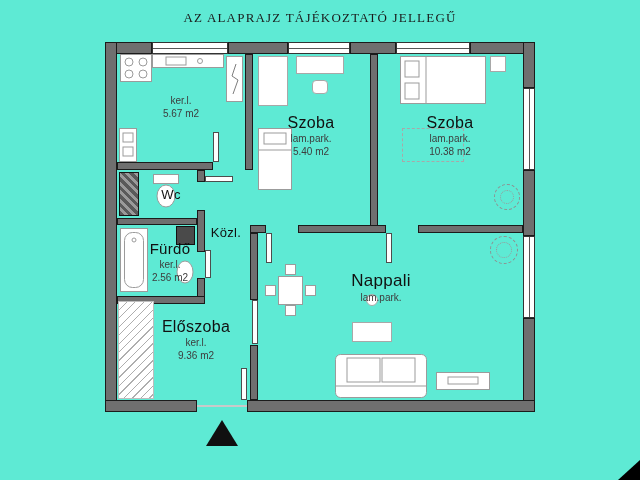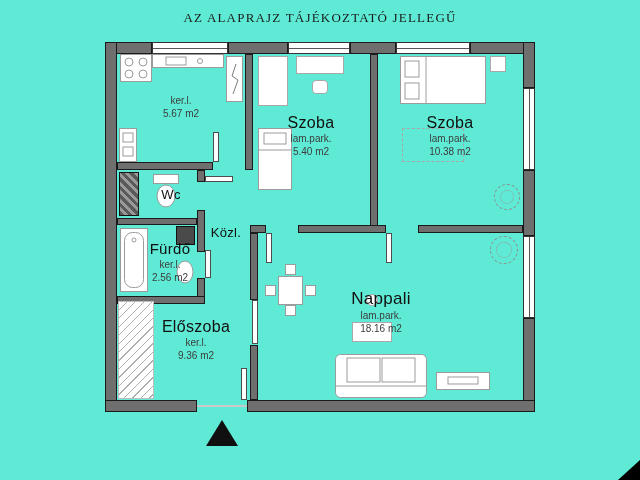--- a/index.html
+++ b/index.html
@@ -197,23 +197,22 @@
     <div class="rsub">ker.l.</div>
     <div class="rsub">2.56 m2</div>
   </div>
 
   <div class="lbl" style="left:148px;top:318px;width:96px">
     <div class="rname">Előszoba</div>
     <div class="rsub">ker.l.</div>
     <div class="rsub">9.36 m2</div>
   </div>
 
-  <div class="lbl" style="left:330px;top:290px;width:102px">
+  <div class="lbl" style="left:330px;top:272px;width:102px">
     <div class="rname rname-lg">Nappali</div>
     <div class="rsub">lam.park.</div>
-    <div class="rsub">18.16 m2</div>
   </div>
 
   <div class="arrow-up" style="left:206px;top:420px"></div>
 
   <div class="corner-mark"></div>
 
 </div>
 
 </body></html>

